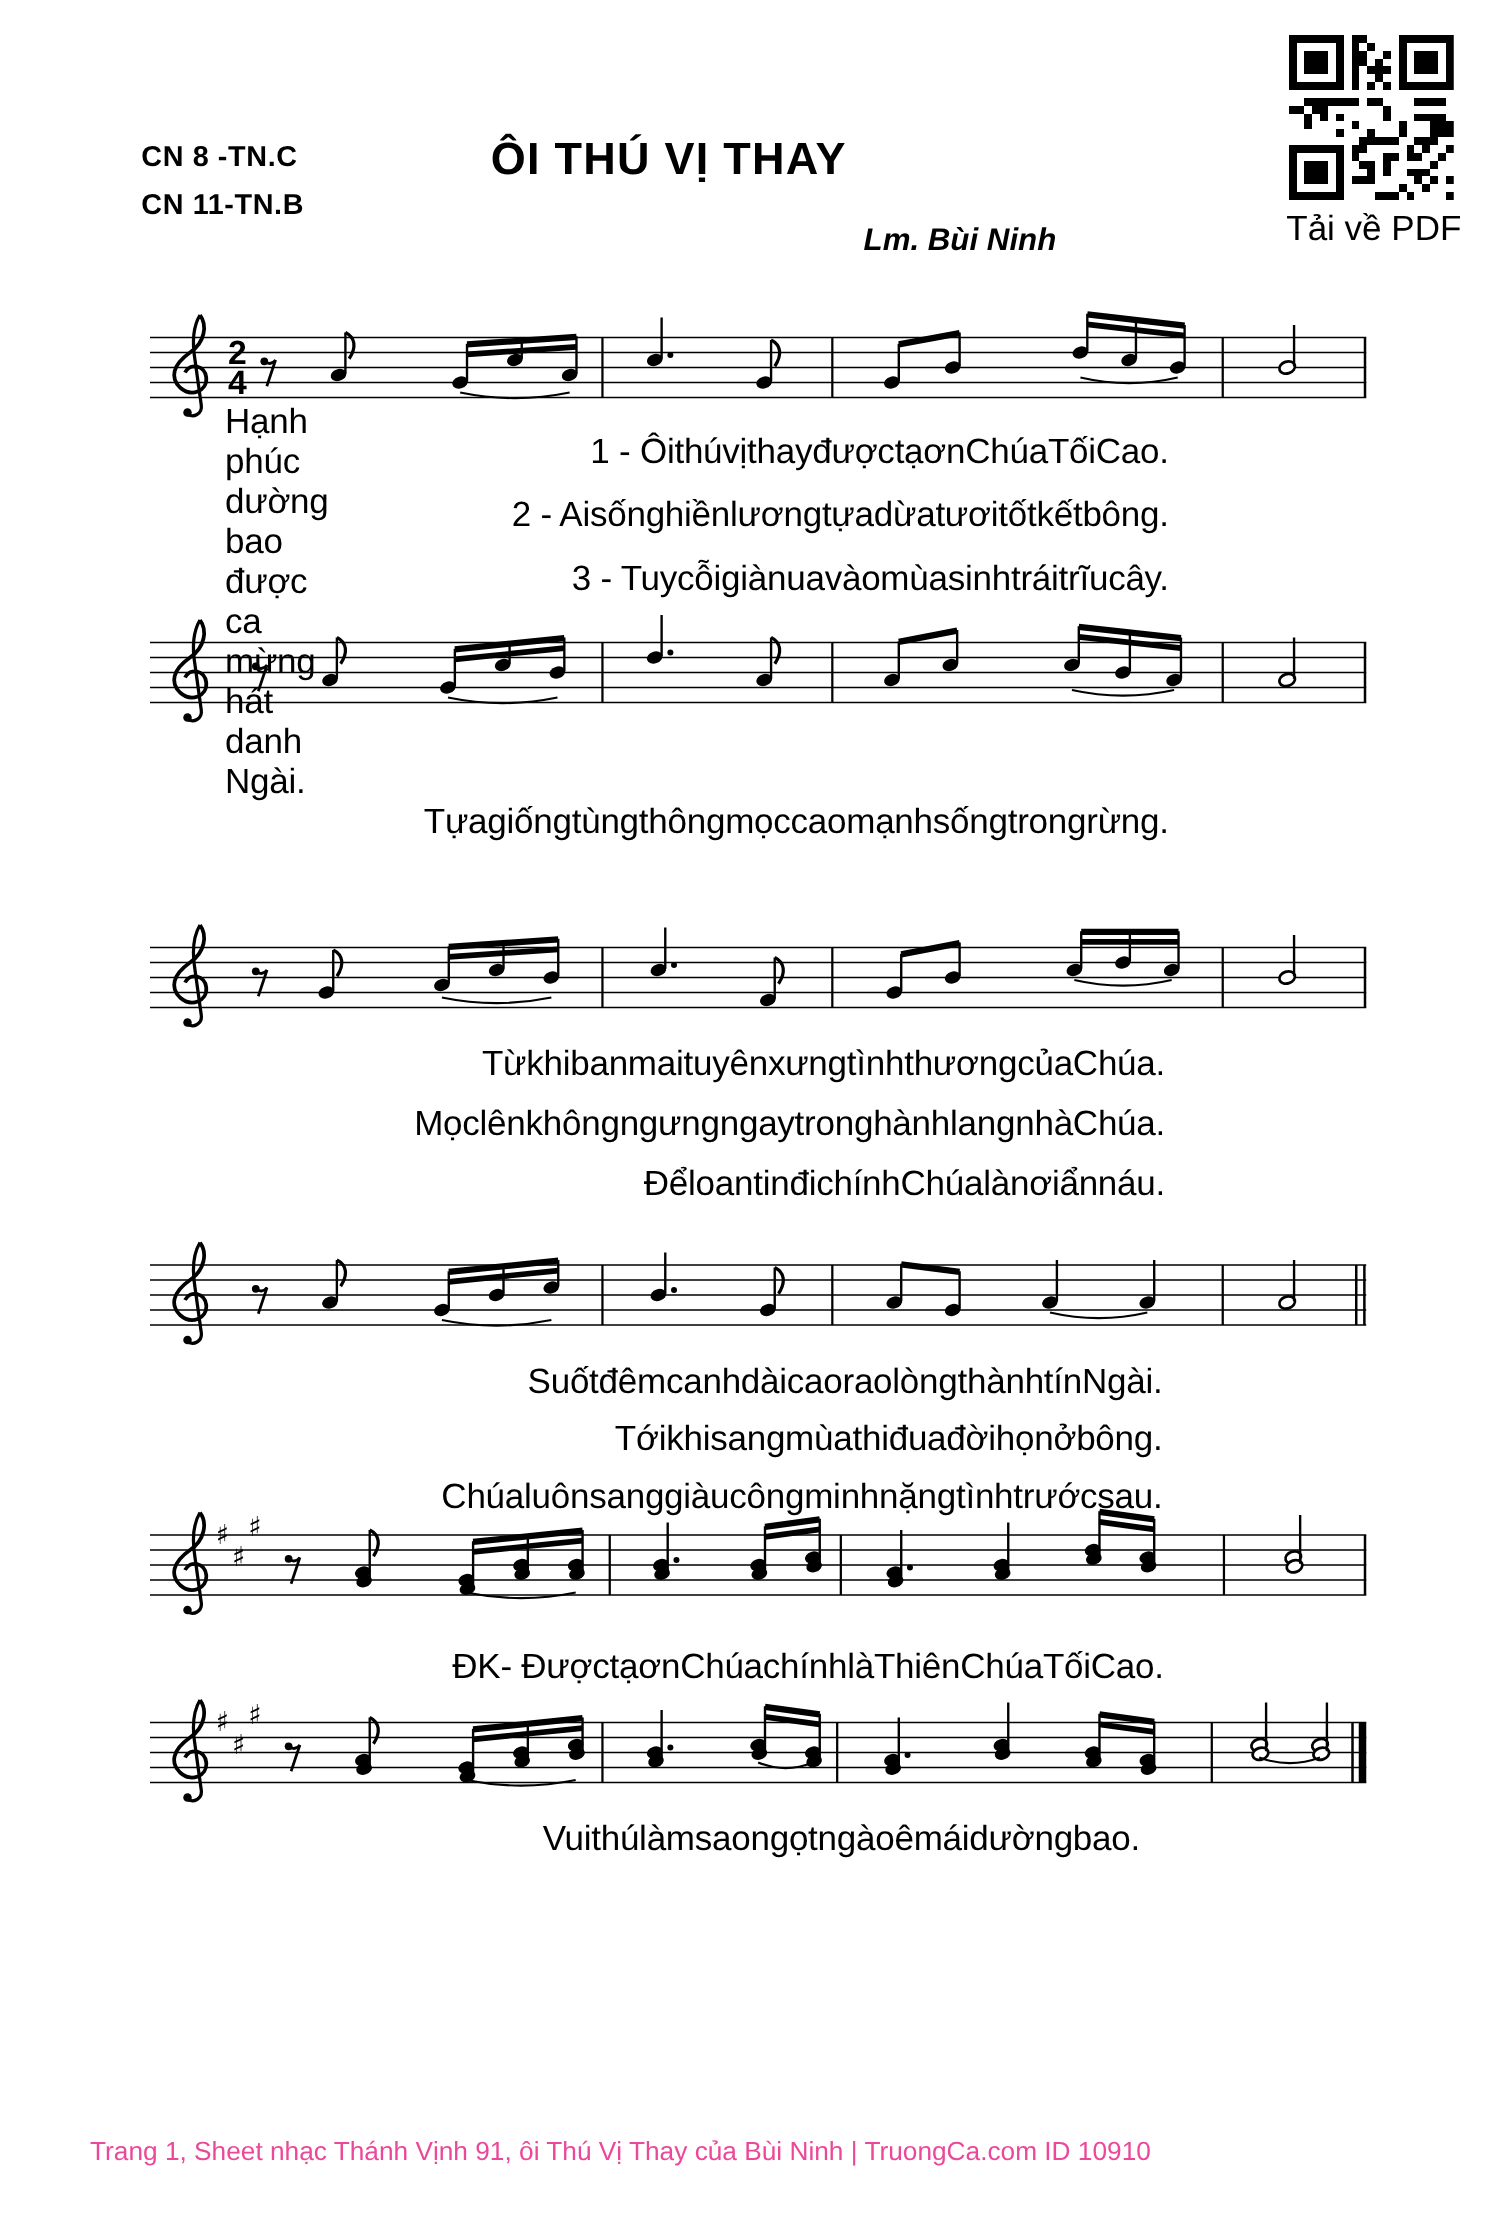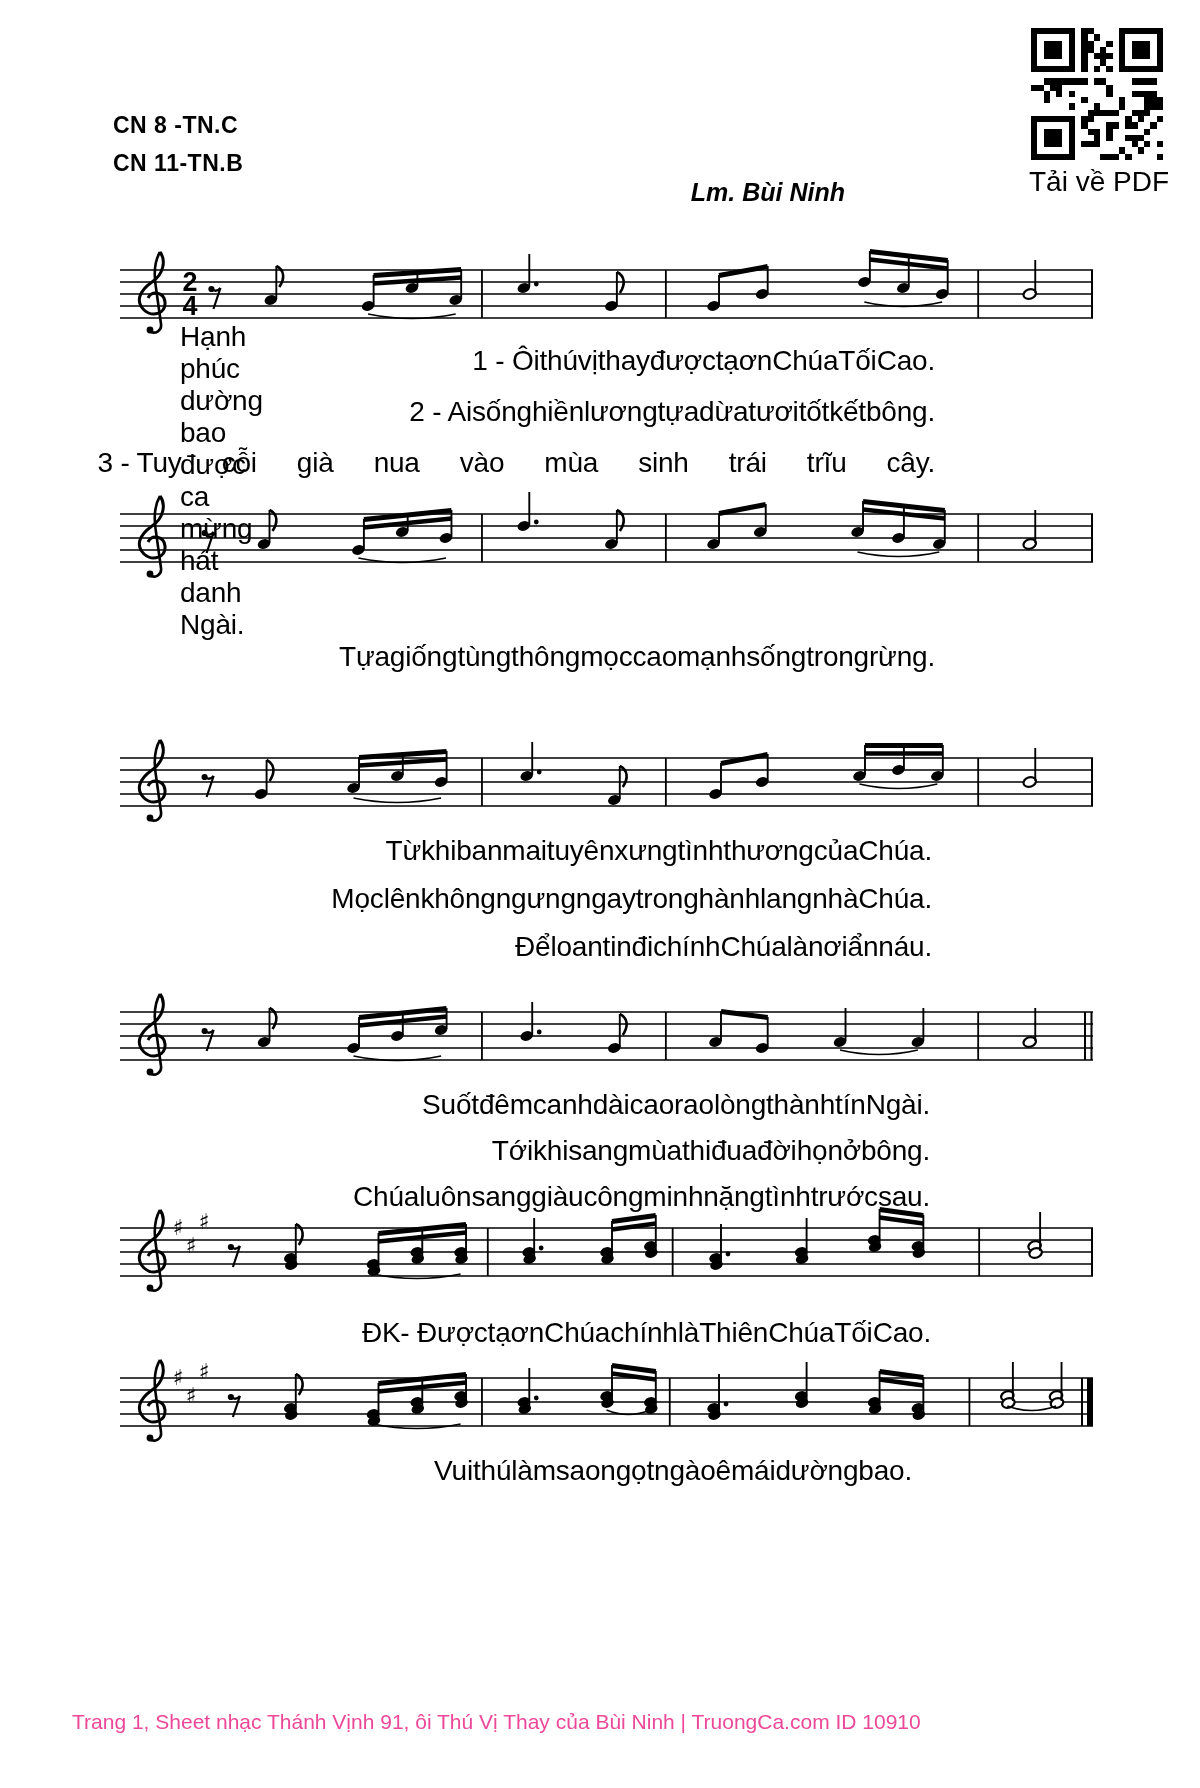--- a/index.html
+++ b/index.html
@@ -23,20 +23,21 @@
   .lrow span{flex:0 0 auto}
   .footer{left:72px;top:1710px;font-size:21px;color:#ec4899;white-space:nowrap}
 </style>
 </head>
 <body>
 
 <div class="abs code-line" style="left:113px;top:112px">CN 8 -TN.C</div>
 <div class="abs code-line" style="left:113px;top:150px">CN 11-TN.B</div>
 
 <div class="abs title-wrap">
+  <div class="song-title">ÔI THÚ VỊ THAY</div>
 </div>
 
 <div class="abs author">Lm. Bùi Ninh</div>
 
 <div class="abs qr-wrap">
   <svg id="qr" width="132" height="132" viewBox="0 0 21 21" style="shape-rendering:crispEdges">
       <rect x="0" y="0" width="21" height="21" fill="#fff"></rect>
       <rect x="0" y="0" width="1" height="1" fill="#000"></rect>
       <rect x="1" y="0" width="1" height="1" fill="#000"></rect>
       <rect x="2" y="0" width="1" height="1" fill="#000"></rect>
@@ -622,21 +623,21 @@
       <span>sống</span>
       <span>hiền</span>
       <span>lương</span>
       <span>tựa</span>
       <span>dừa</span>
       <span>tươi</span>
       <span>tốt</span>
       <span>kết</span>
       <span>bông.</span>
     </div>
-    <div class="lrow" style="height: 51px; gap: 40px;">
+    <div class="lrow" style="height: 51px;">
       <span>3 - Tuy</span>
       <span>cỗi</span>
       <span>già</span>
       <span>nua</span>
       <span>vào</span>
       <span>mùa</span>
       <span>sinh</span>
       <span>trái</span>
       <span>trĩu</span>
       <span>cây.</span>

